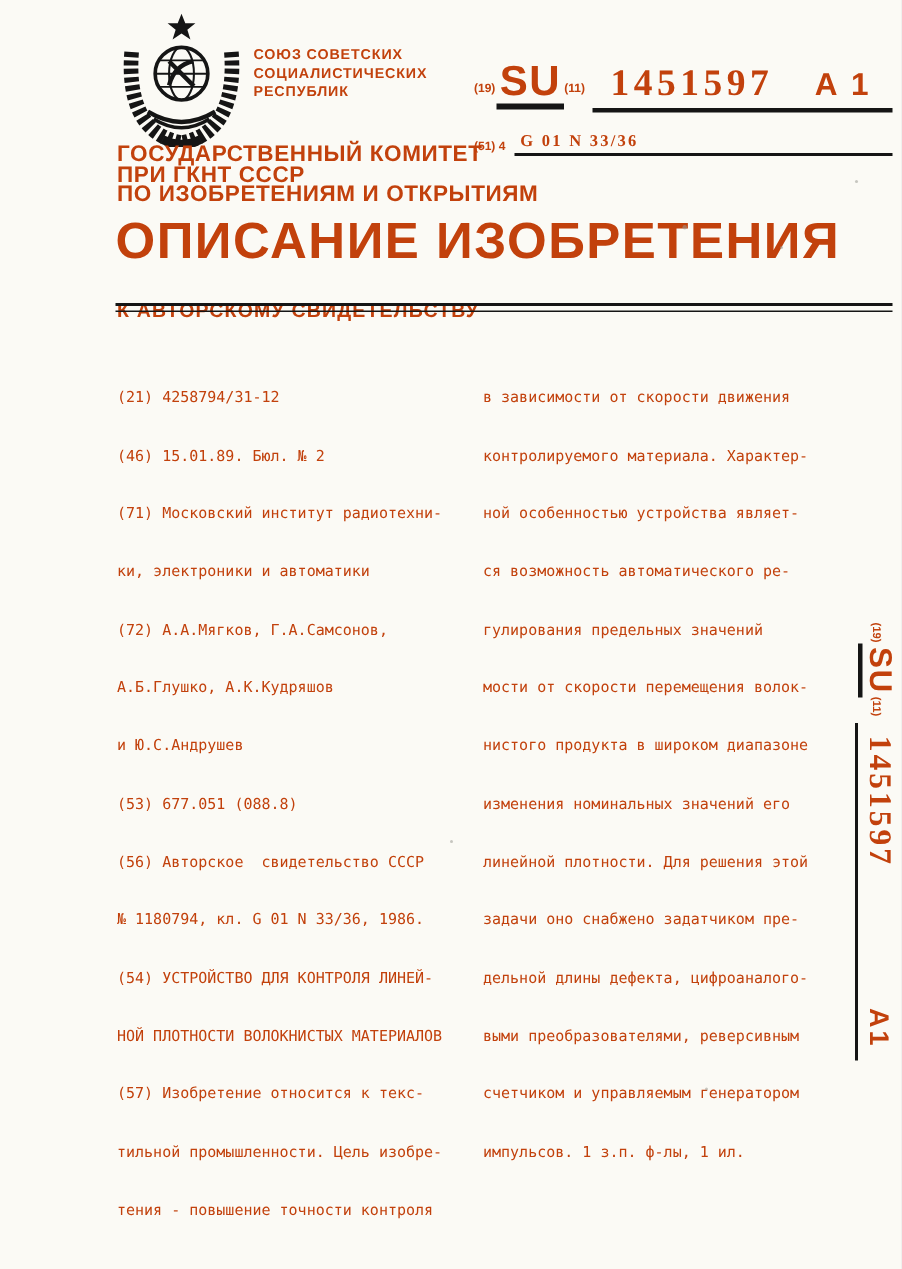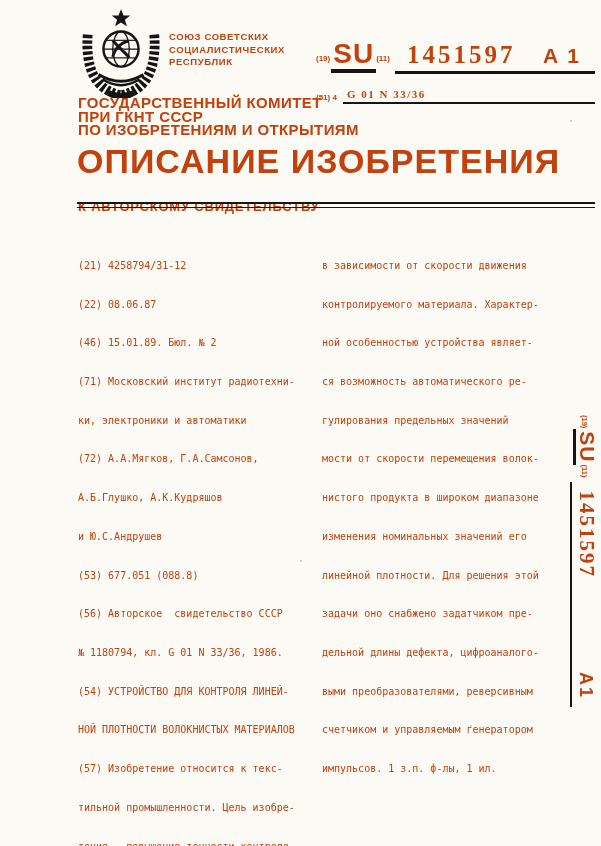--- a/index.html
+++ b/index.html
@@ -129,21 +129,20 @@
     <span class="mini">(51) 4</span>
     <span class="ipc">G 01 N 33/36</span>
   </div>
 
   <div class="doc-title">ОПИСАНИЕ ИЗОБРЕТЕНИЯ</div>
   <div class="doc-subtitle">К АВТОРСКОМУ СВИДЕТЕЛЬСТВУ</div>
   <div class="double-rule"></div>
 
   <div class="col col-left">
     <div>(21) 4258794/31-12</div>
-    <div>(22) 08.06.87</div>
     <div>(46) 15.01.89. Бюл. № 2</div>
     <div>(71) Московский институт радиотехни-</div>
     <div>ки, электроники и автоматики</div>
     <div>(72) А.А.Мягков, Г.А.Самсонов,</div>
     <div>А.Б.Глушко, А.К.Кудряшов</div>
     <div>и Ю.С.Андрушев</div>
     <div>(53) 677.051 (088.8)</div>
     <div>(56) Авторское  свидетельство СССР</div>
     <div>№ 1180794, кл. G 01 N 33/36, 1986.</div>
     <div>(54) УСТРОЙСТВО ДЛЯ КОНТРОЛЯ ЛИНЕЙ-</div>

